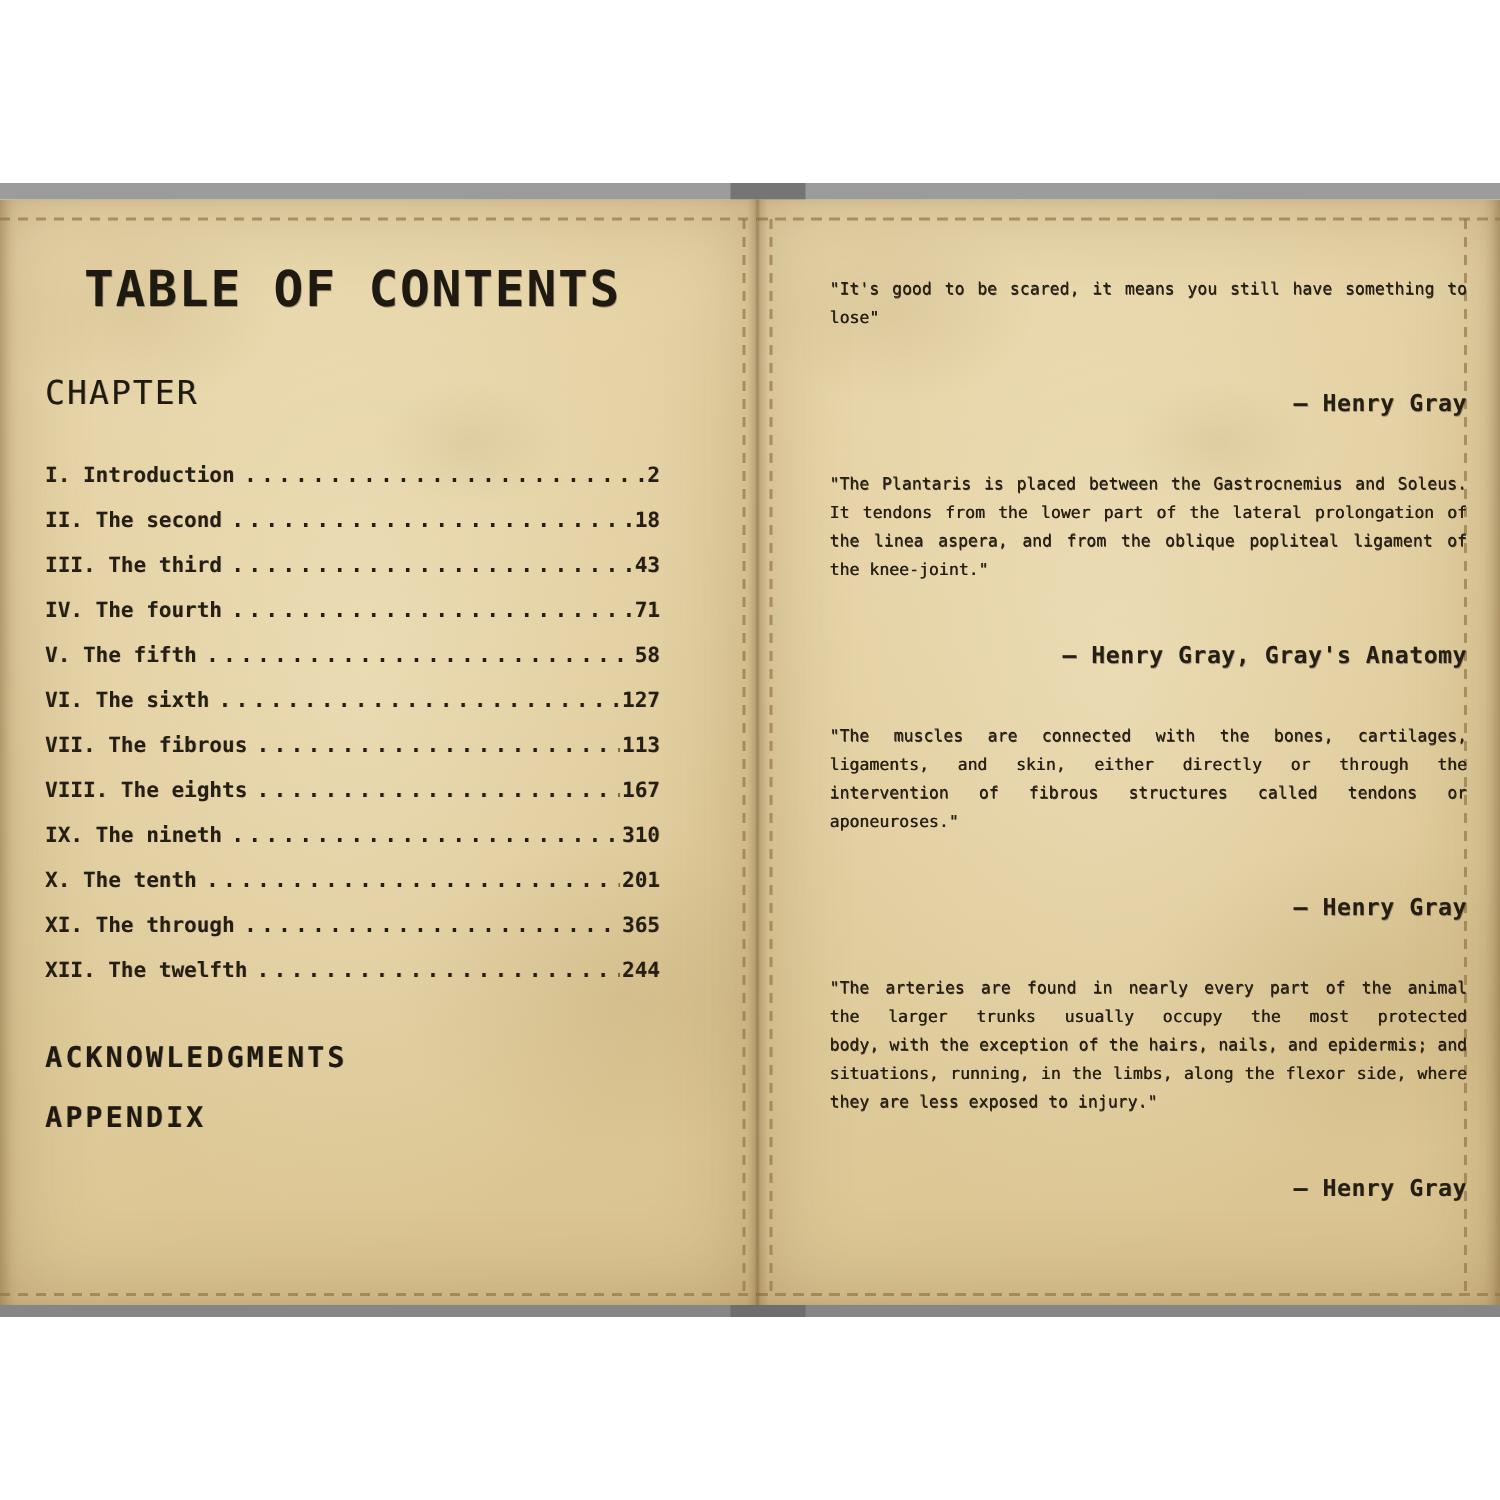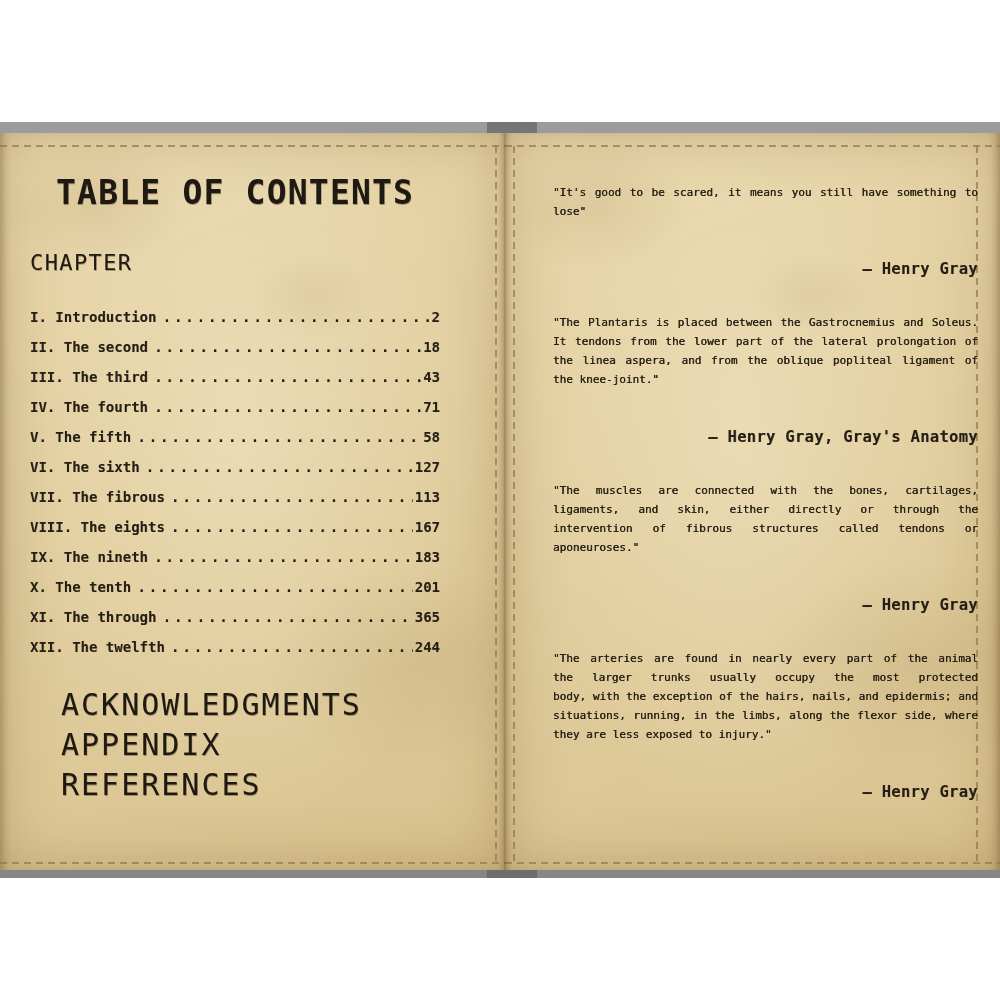--- a/index.html
+++ b/index.html
@@ -46,22 +46,22 @@
     letter-spacing:1.4px;line-height:34px;color:#1f1a11;white-space:nowrap;
     text-shadow:0.5px 0.5px 0 rgba(40,30,20,0.35);}
   .toc-list{position:absolute;left:30px;top:168px;width:410px;}
   .toc-row{display:flex;align-items:baseline;height:30px;line-height:30px;font-size:14px;
     font-weight:bold;white-space:nowrap;text-shadow:0.4px 0.4px 0 rgba(40,30,20,0.30);}
   .toc-leader{flex:1;overflow:hidden;white-space:nowrap;font-weight:normal;font-size:18px;
     margin:0 2px 0 5px;letter-spacing:0.5px;}
   .toc-leader::after{content:"..................................................................";}
   .toc-page{font-weight:bold;}
   .back-matter{position:absolute;left:30px;top:552px;}
-  .back-item{font-size:30px;font-weight:normal;letter-spacing:2px;line-height:40px;
-    color:#1f1a11;white-space:nowrap;text-shadow:0.5px 0.5px 0 rgba(40,30,20,0.35);margin-left:31px;}
+  .back-item{font-size:19px;font-weight:bold;letter-spacing:2px;line-height:40px;
+    color:#1f1a11;white-space:nowrap;text-shadow:0.5px 0.5px 0 rgba(40,30,20,0.35);}
   
   .rp-content{position:absolute;left:48px;top:50px;width:425px;}
   .quote-block{margin-bottom:32px;}
   .q-line{font-size:11px;line-height:19px;text-align:justify;text-align-last:justify;
     letter-spacing:0;text-shadow:0.35px 0.35px 0.2px rgba(35,28,18,0.85);}
   .q-line:last-child{text-align-last:left;}
   .attribution{margin-top:36px;text-align:right;font-size:15.5px;font-weight:bold;
     line-height:24px;letter-spacing:0.3px;text-shadow:0.4px 0.4px 0 rgba(40,30,20,0.35);}
 </style>
 </head>
@@ -127,21 +127,21 @@
 
           <div class="toc-row">
             <span class="toc-label">VIII. The eights</span>
             <span class="toc-leader"></span>
             <span class="toc-page">167</span>
           </div>
 
           <div class="toc-row">
             <span class="toc-label">IX. The nineth</span>
             <span class="toc-leader"></span>
-            <span class="toc-page">183</span>
+            <span class="toc-page">310</span>
           </div>
 
           <div class="toc-row">
             <span class="toc-label">X. The tenth</span>
             <span class="toc-leader"></span>
             <span class="toc-page">201</span>
           </div>
 
           <div class="toc-row">
             <span class="toc-label">XI. The through</span>
@@ -155,21 +155,20 @@
             <span class="toc-page">244</span>
           </div>
         </div>
 
       <div class="back-matter">
 
           <div class="back-item">ACKNOWLEDGMENTS</div>
 
           <div class="back-item">APPENDIX</div>
 
-          <div class="back-item">REFERENCES</div>
         </div>
     </div>
 
     <div class="page page-right paper">
       <div class="st-h st-top"></div>
       <div class="st-h st-bot"></div>
       <div class="st-v st-inner-left"></div>
       <div class="st-v st-outer-right"></div>
 
       <div class="rp-content">

